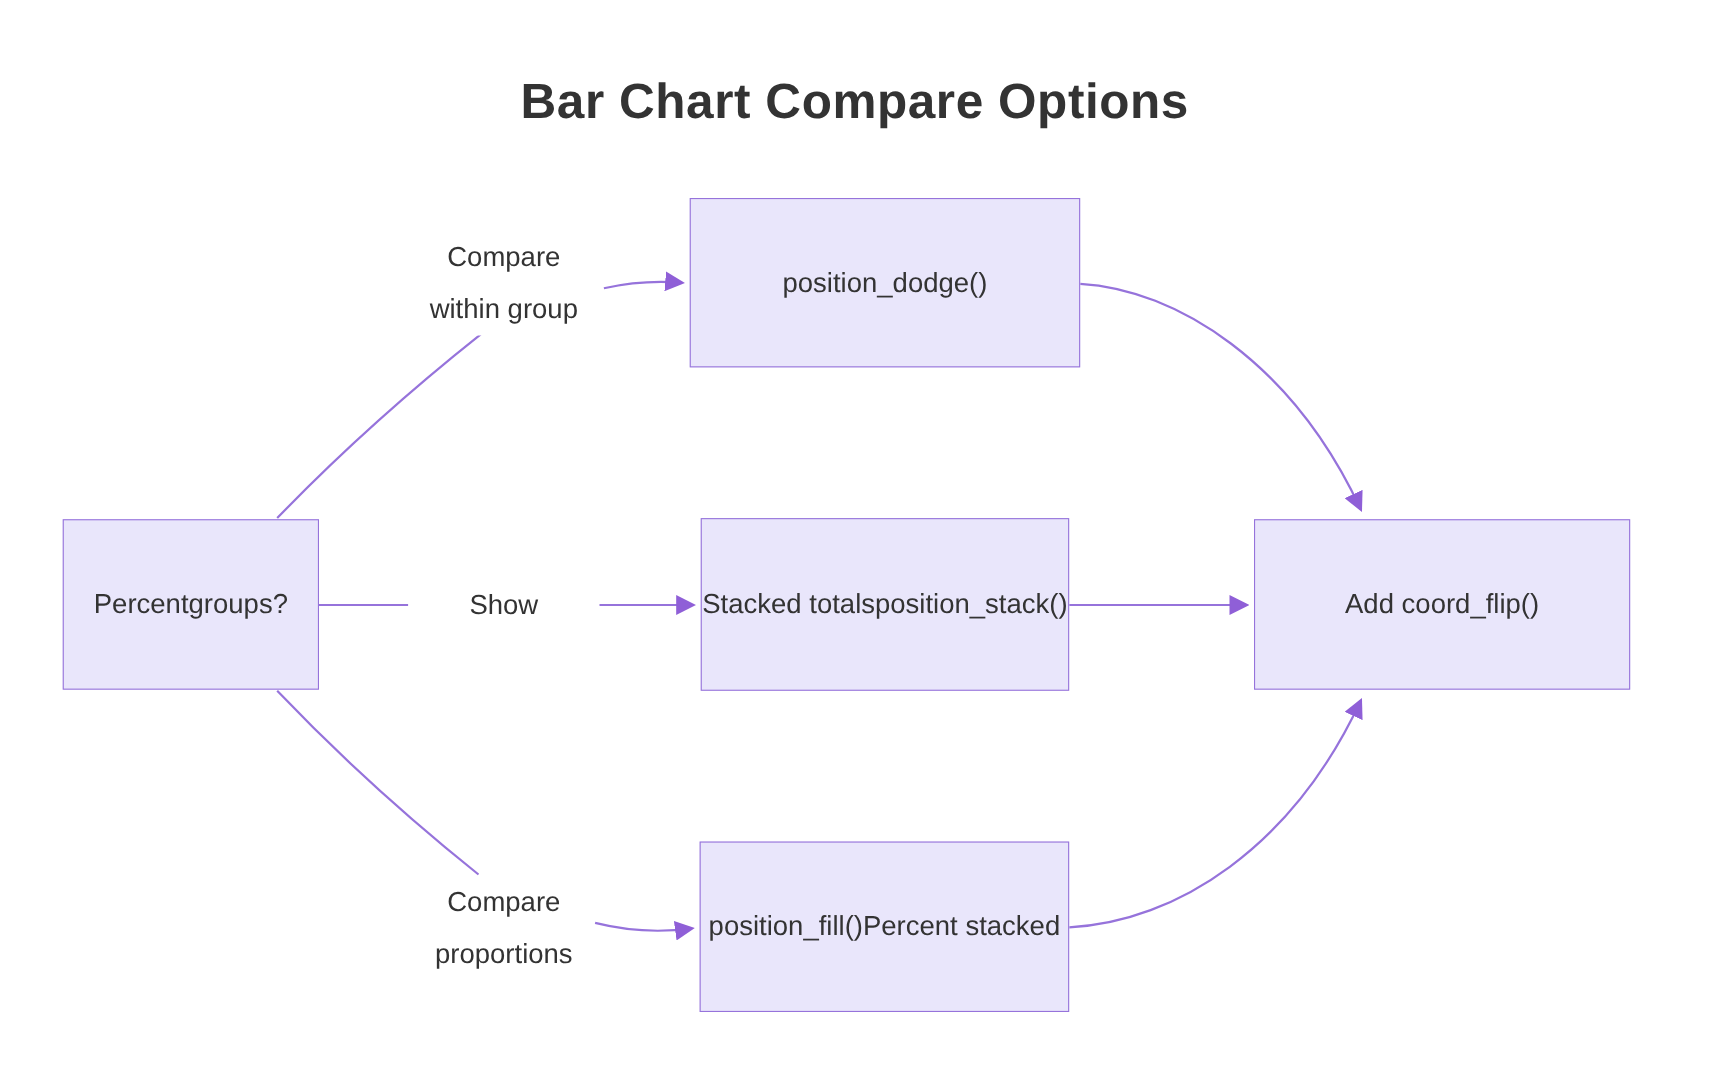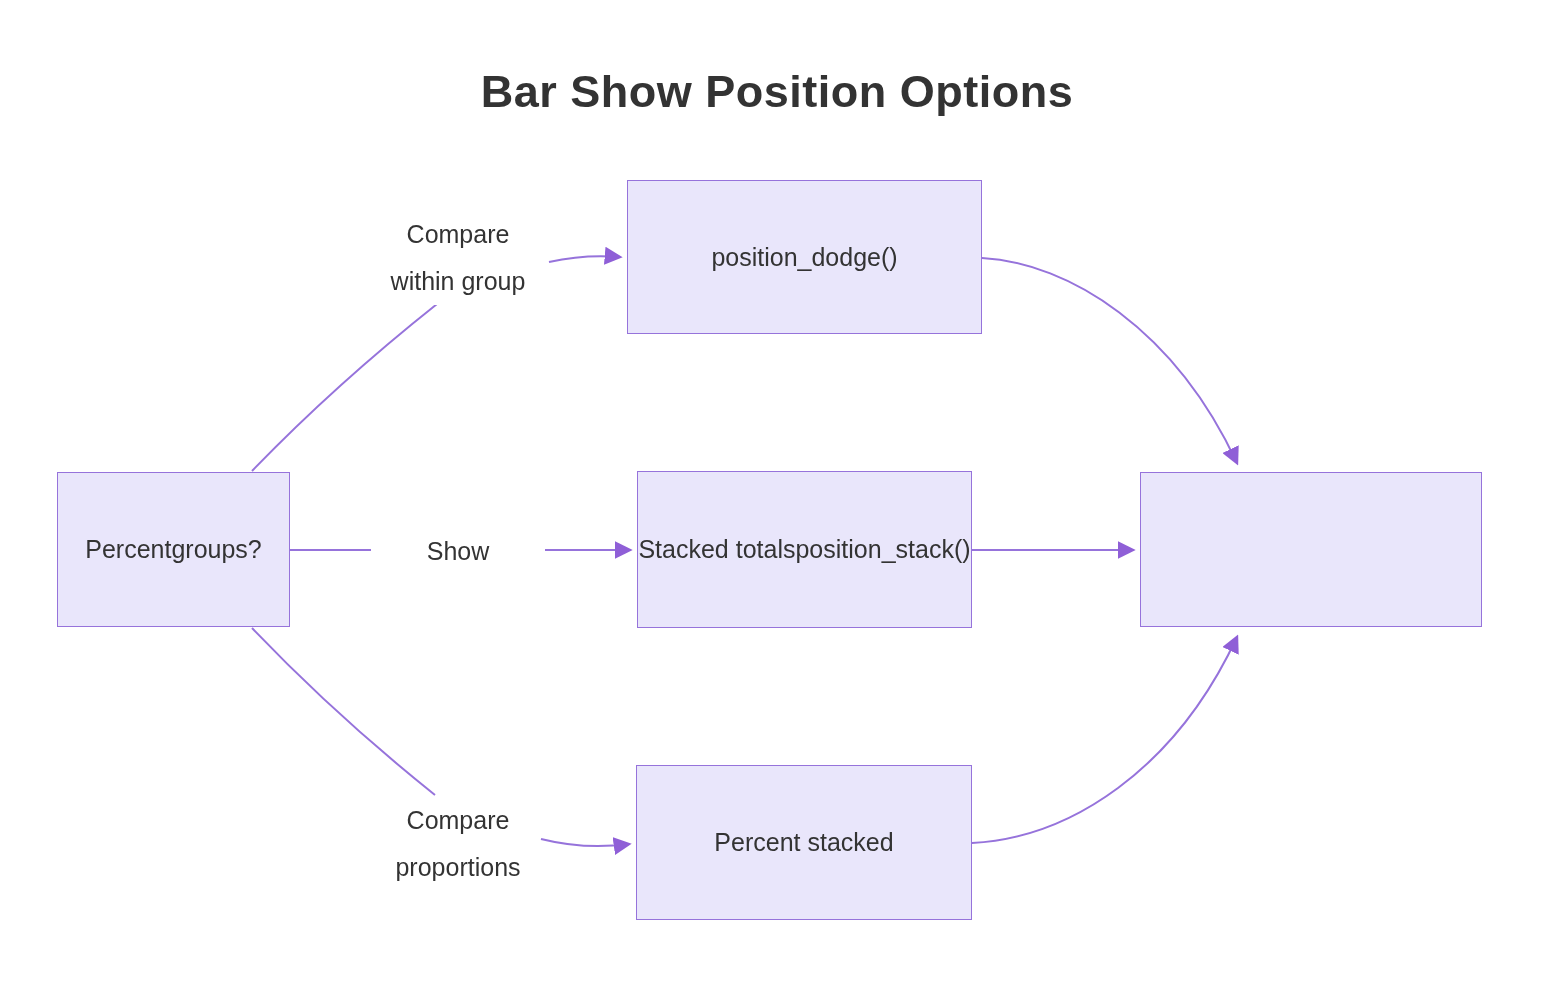--- a/index.html
+++ b/index.html
@@ -45,21 +45,21 @@
     background:var(--bg);
     text-align:center;
     font-size:25px;line-height:47px;color:var(--text);
     padding:0 8px;
     white-space:nowrap;
   }
 </style>
 </head>
 <body>
 
-<div class="title">Bar Show Position Options</div>
+<div class="title">Bar Chart Compare Options</div>
 
 <svg class="edges" viewBox="0 0 1554 986" xmlns="http://www.w3.org/2000/svg">
   <defs>
     <marker id="arrow" viewBox="0 0 10 10" refX="8.5" refY="5" markerWidth="9" markerHeight="9" orient="auto-start-reverse">
       <path d="M0,0 L10,5 L0,10 Z" style="fill:var(--arrow);stroke:none"></path>
     </marker>
   </defs>
 
   <path d="M 252 471 Q 335 385 437 304"></path>
   <path d="M 549 262 Q 585 254 620 257" marker-end="url(#arrow)"></path>
@@ -94,16 +94,18 @@
   <div>groups?</div>
 </div>
 <div class="node" style="left:627px;top:180px;width:355px;height:154px">
   <div>position_dodge()</div>
 </div>
 <div class="node" style="left:637px;top:471px;width:335px;height:157px">
   <div>Stacked totals</div>
   <div>position_stack()</div>
 </div>
 <div class="node" style="left:636px;top:765px;width:336px;height:155px">
+  <div>position_fill()</div>
   <div>Percent stacked</div>
 </div>
 <div class="node" style="left:1140px;top:472px;width:342px;height:155px">
+  <div>Add coord_flip()</div>
 </div>
 
 </body></html>

